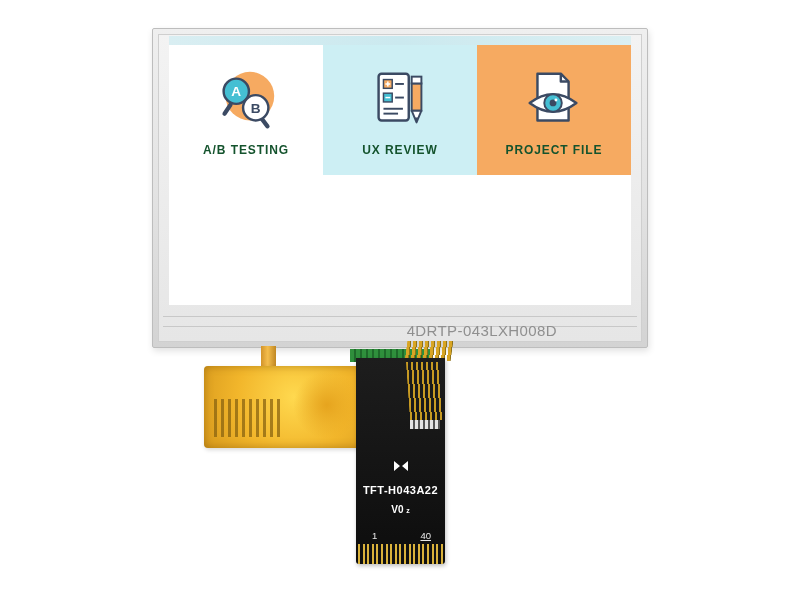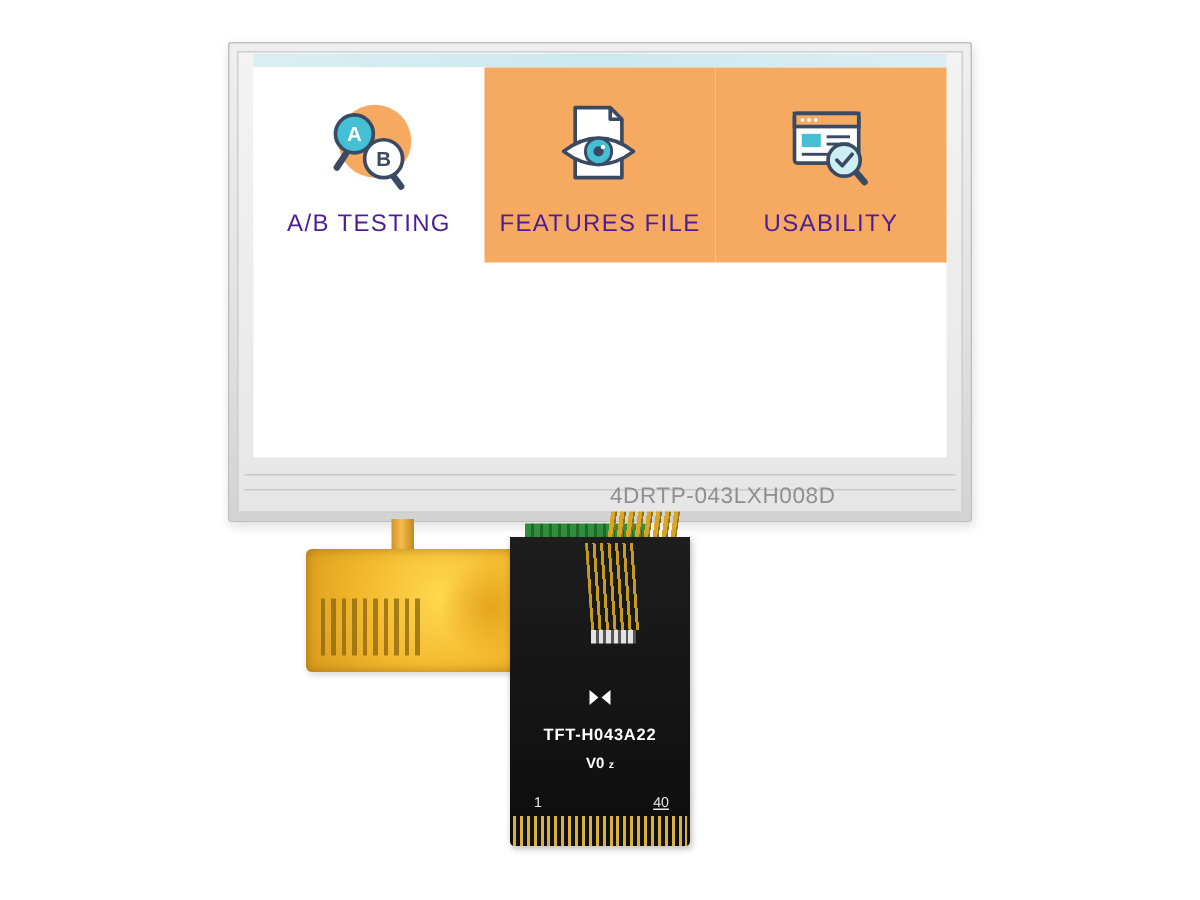--- a/index.html
+++ b/index.html
@@ -38,21 +38,21 @@
   .screen {
     position:absolute; left:16px; top:16px; width:462px; height:260px;
     display:grid; grid-template-columns:repeat(3,1fr); grid-template-rows:repeat(2,1fr);
     background:#ffffff;
   }
   .tile { display:flex; flex-direction:column; align-items:center; justify-content:center; gap:7px; }
   .bg-white  { background:#ffffff; }
   .bg-cyan   { background:#CDEFF4; }
   .bg-orange { background:#F6AA61; }
   .tile-label {
-    font-size:16px; font-weight:normal; color:#4c1d95; letter-spacing:.9px;
+    font-size:12px; font-weight:bold; color:#14532d; letter-spacing:.9px;
   }
   .tile svg { display:block; }
 
   
   .tail-orange {
     position:absolute; left:261px; top:346px; width:15px; height:33px;
     background:linear-gradient(90deg,#d3942a,#f4bd4c 45%,#c08722);
   }
   .fpc-yellow {
     position:absolute; left:204px; top:366px; width:164px; height:82px;
@@ -72,21 +72,21 @@
   .fpc-green {
     position:absolute; left:350px; top:349px; width:80px; height:13px;
     background:repeating-linear-gradient(90deg,#2f8f3c 0 4px,#1e692a 4px 6px);
   }
   .trace-top {
     position:absolute; left:406px; top:341px; width:46px; height:20px;
     background:repeating-linear-gradient(90deg,#d8a524 0 3px,#8f7218 3px 4px, rgba(0,0,0,0) 4px 6px);
     transform:skewX(-8deg);
   }
   .fpc-black {
-    position:absolute; left:340px; top:358px; width:120px; height:206px;
+    position:absolute; left:356px; top:358px; width:89px; height:206px;
     background:linear-gradient(180deg,#1d1d1d,#0d0d0d);
     border-radius:0 0 3px 3px;
     box-shadow:1px 2px 4px rgba(0,0,0,.25);
   }
   .fpc-black .trace-mid {
     position:absolute; left:52px; top:4px; width:34px; height:58px;
     background:repeating-linear-gradient(90deg,#c79a22 0 2px, rgba(0,0,0,0) 2px 5px);
     transform:skewX(4deg);
   }
   .fpc-black .solder-pads {
@@ -130,52 +130,53 @@
           <line x1="21" y1="42" x2="15" y2="51" stroke="#3B4A63" stroke-width="4.5" stroke-linecap="round"></line>
           <circle cx="27" cy="28" r="13" fill="#45BFD3" stroke="#3B4A63" stroke-width="2.5"></circle>
           <text x="27" y="33" text-anchor="middle" font-size="14" font-weight="bold" fill="#ffffff">A</text>
           <line x1="53" y1="56" x2="59" y2="64" stroke="#3B4A63" stroke-width="4.5" stroke-linecap="round"></line>
           <circle cx="47" cy="45" r="13" fill="#ffffff" stroke="#3B4A63" stroke-width="2.5"></circle>
           <text x="47" y="50" text-anchor="middle" font-size="14" font-weight="bold" fill="#3B4A63">B</text>
         </svg>
         <span class="tile-label">A/B TESTING</span>
       </div>
 
+      <div class="tile bg-cyan">
+        <svg width="72" height="72" viewBox="0 0 74 74">
+          <rect x="15" y="10" width="31" height="48" rx="3" fill="#ffffff" stroke="#3B4A63" stroke-width="2.5"></rect>
+          <rect x="20" y="16" width="9" height="9" fill="#F6AA61" stroke="#3B4A63" stroke-width="1.5"></rect>
+          <path d="M24.5 18v5 M22 20.5h5" stroke="#ffffff" stroke-width="1.5"></path>
+          <line x1="32" y1="20.5" x2="41" y2="20.5" stroke="#3B4A63" stroke-width="2"></line>
+          <rect x="20" y="30" width="9" height="9" fill="#45BFD3" stroke="#3B4A63" stroke-width="1.5"></rect>
+          <path d="M22 34.5h5" stroke="#ffffff" stroke-width="1.5"></path>
+          <line x1="32" y1="34.5" x2="41" y2="34.5" stroke="#3B4A63" stroke-width="2"></line>
+          <line x1="20" y1="46" x2="40" y2="46" stroke="#3B4A63" stroke-width="2"></line>
+          <line x1="20" y1="51" x2="35" y2="51" stroke="#3B4A63" stroke-width="2"></line>
+          <rect x="49" y="20" width="10" height="28" fill="#F6AA61" stroke="#3B4A63" stroke-width="2"></rect>
+          <rect x="49" y="13" width="10" height="7" fill="#ffffff" stroke="#3B4A63" stroke-width="2"></rect>
+          <polygon points="49,48 59,48 54,60" fill="#ffffff" stroke="#3B4A63" stroke-width="2" stroke-linejoin="round"></polygon>
+          <polygon points="52.3,55 55.7,55 54,60" fill="#3B4A63"></polygon>
+        </svg>
+        <span class="tile-label">UX REVIEW</span>
+      </div>
 
 
       <div class="tile bg-orange">
         <svg width="72" height="72" viewBox="0 0 74 74">
           <path d="M20 10 h24 l8 8 v40 h-32 z" fill="#ffffff" stroke="#3B4A63" stroke-width="2.5" stroke-linejoin="round"></path>
           <path d="M44 10 v8 h8" fill="none" stroke="#3B4A63" stroke-width="2.5" stroke-linejoin="round"></path>
           <path d="M12 40 Q36 22 60 40 Q36 58 12 40 Z" fill="#ffffff" stroke="#3B4A63" stroke-width="2.5" stroke-linejoin="round"></path>
           <circle cx="36" cy="40" r="9" fill="#45BFD3" stroke="#3B4A63" stroke-width="2"></circle>
           <circle cx="36" cy="40" r="3.5" fill="#3B4A63"></circle>
           <circle cx="39" cy="37" r="1.5" fill="#ffffff"></circle>
         </svg>
-        <span class="tile-label">FEATURES FILE</span>
+        <span class="tile-label">PROJECT FILE</span>
       </div>
 
 
-      <div class="tile bg-orange">
-        <svg width="72" height="72" viewBox="0 0 74 74">
-          <rect x="12" y="14" width="44" height="34" rx="2" fill="#ffffff" stroke="#3B4A63" stroke-width="2.5"></rect>
-          <rect x="12" y="14" width="44" height="9" fill="#F6AA61" stroke="#3B4A63" stroke-width="2.5"></rect>
-          <circle cx="17.5" cy="18.5" r="1.3" fill="#ffffff"></circle>
-          <circle cx="22" cy="18.5" r="1.3" fill="#ffffff"></circle>
-          <circle cx="26.5" cy="18.5" r="1.3" fill="#ffffff"></circle>
-          <rect x="17" y="28" width="13" height="9" fill="#45BFD3"></rect>
-          <line x1="34" y1="30" x2="50" y2="30" stroke="#3B4A63" stroke-width="2"></line>
-          <line x1="34" y1="35" x2="50" y2="35" stroke="#3B4A63" stroke-width="2"></line>
-          <line x1="17" y1="42" x2="38" y2="42" stroke="#3B4A63" stroke-width="2"></line>
-          <line x1="54" y1="54" x2="60" y2="61" stroke="#3B4A63" stroke-width="4.5" stroke-linecap="round"></line>
-          <circle cx="46" cy="46" r="11" fill="#CDEFF4" stroke="#3B4A63" stroke-width="2.5"></circle>
-          <path d="M41 46 l3.8 3.8 L51.5 42" fill="none" stroke="#3B4A63" stroke-width="2.5" stroke-linecap="round" stroke-linejoin="round"></path>
-        </svg>
-        <span class="tile-label">USABILITY</span>
-      </div>
 
     </div>
 
     <div class="panel-line l1"></div>
     <div class="panel-line l2"></div>
     <div class="part-number">4DRTP-043LXH008D</div>
   </div>
 
   <div class="tail-orange"></div>
 

